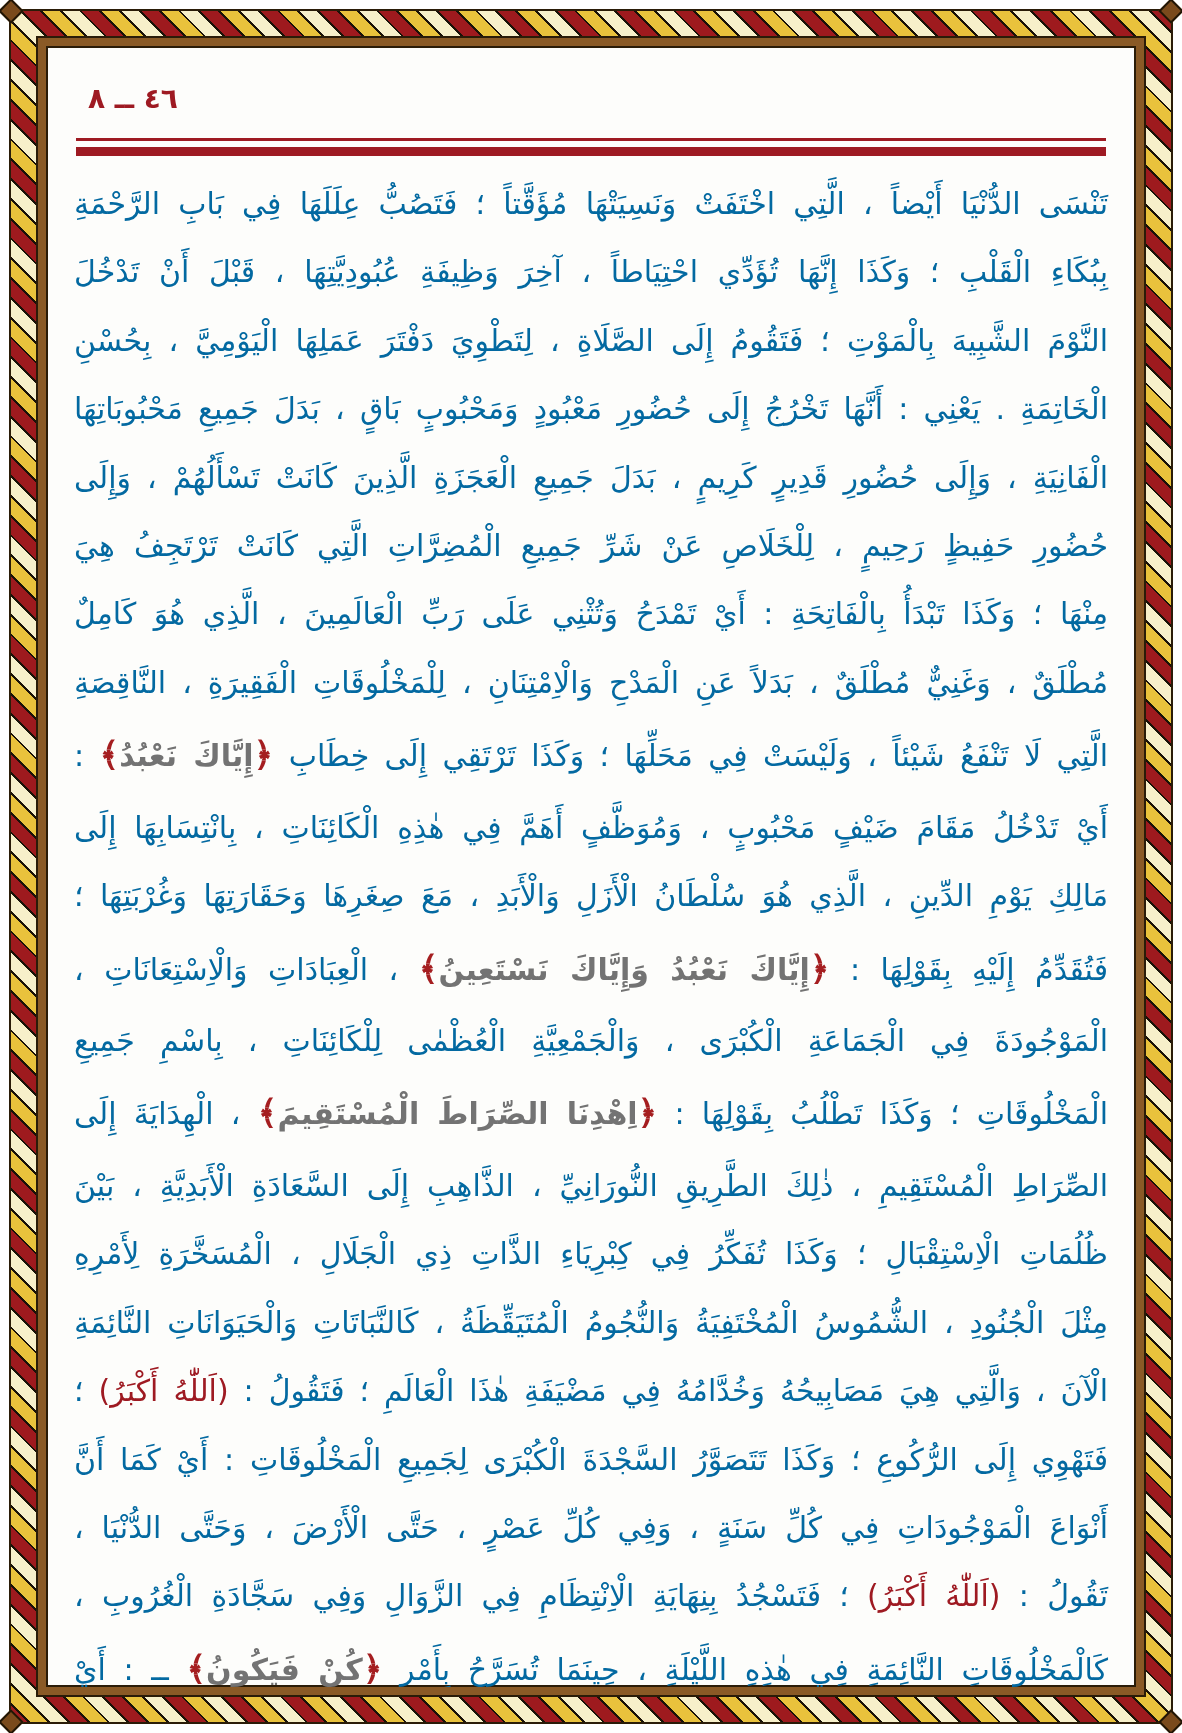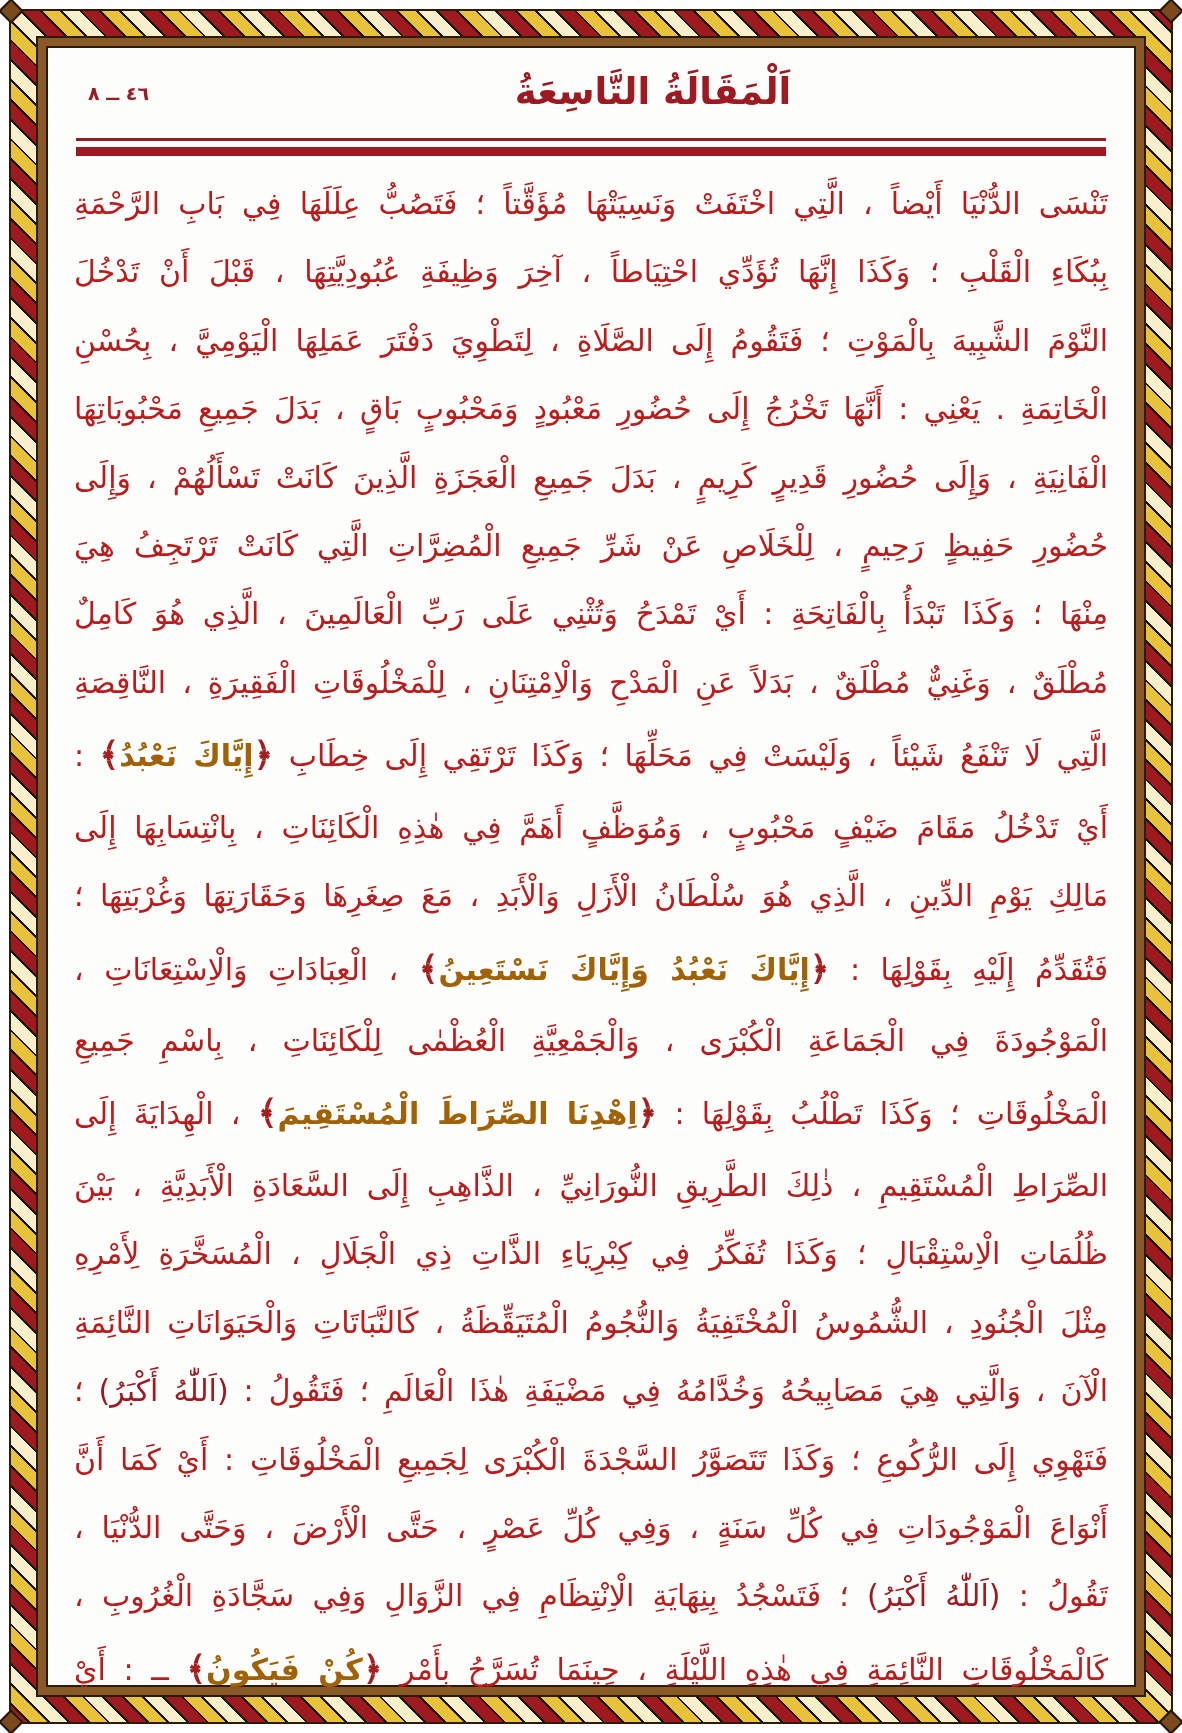--- a/index.html
+++ b/index.html
@@ -52,58 +52,57 @@
 
   header{position:relative;height:78px;}
   .title{
     position:absolute;top:10px;right:44%;
     transform:translateX(50%);
     color:#9e1a22;font-size:37px;font-weight:bold;
     white-space:nowrap;
   }
   .page-marker{
     position:absolute;top:22px;left:14px;
-    color:#9e1a22;font-size:19px;font-weight:bold;
+    color:#9e1a22;font-size:28px;font-weight:bold;
     direction:rtl;
   }
   .rule{
     height:6px;background:#fdfdfb;
     border-top:3px solid #9e1a22;
     border-bottom:9px solid #9e1a22;
     margin:0 2px;
   }
   article{
     margin-top:14px;
     direction:rtl;
     text-align:justify;
     font-size:30px;
     line-height:2.28;
     color:#141414;
     word-spacing:5px;
   }
-  .seg-normal{color:#b91c1c;}
+  .seg-normal{color:#0369a1;}
   .seg-red{color:#9e1a22;font-weight:normal;}
-  .seg-quran{color:#a16207;font-weight:bold;}
+  .seg-quran{color:#737373;font-weight:bold;}
   .seg-bracket{color:#a51e20;font-weight:bold;font-size:1.12em;}
 </style>
 </head>
 <body>
 
 <div class="page">
   <div class="corner tl"></div>
   <div class="corner tr"></div>
   <div class="corner bl"></div>
   <div class="corner br"></div>
 
   <div class="chain">
     <div class="frame">
       <div class="content">
 
         <header>
-          <div class="title">اَلْمَقَالَةُ التَّاسِعَةُ</div>
           <div class="page-marker">٤٦ ــ ٨</div>
         </header>
 
         <div class="rule"></div>
 
         <article><span class="seg-normal">تَنْسَى الدُّنْيَا أَيْضاً ، الَّتِي اخْتَفَتْ وَنَسِيَتْهَا مُؤَقَّتاً ؛ فَتَصُبُّ عِلَلَهَا فِي بَابِ الرَّحْمَةِ بِبُكَاءِ الْقَلْبِ ؛ وَكَذَا إِنَّهَا تُؤَدِّي احْتِيَاطاً ، آخِرَ وَظِيفَةِ عُبُودِيَّتِهَا ، قَبْلَ أَنْ تَدْخُلَ النَّوْمَ الشَّبِيهَ بِالْمَوْتِ ؛ فَتَقُومُ إِلَى الصَّلَاةِ ، لِتَطْوِيَ دَفْتَرَ عَمَلِهَا الْيَوْمِيَّ ، بِحُسْنِ الْخَاتِمَةِ . يَعْنِي : أَنَّهَا تَخْرُجُ إِلَى حُضُورِ مَعْبُودٍ وَمَحْبُوبٍ بَاقٍ ، بَدَلَ جَمِيعِ مَحْبُوبَاتِهَا الْفَانِيَةِ ، وَإِلَى حُضُورِ قَدِيرٍ كَرِيمٍ ، بَدَلَ جَمِيعِ الْعَجَزَةِ الَّذِينَ كَانَتْ تَسْأَلُهُمْ ، وَإِلَى حُضُورِ حَفِيظٍ رَحِيمٍ ، لِلْخَلَاصِ عَنْ شَرِّ جَمِيعِ الْمُضِرَّاتِ الَّتِي كَانَتْ تَرْتَجِفُ هِيَ مِنْهَا ؛ وَكَذَا تَبْدَأُ بِالْفَاتِحَةِ : أَيْ تَمْدَحُ وَتُثْنِي عَلَى رَبِّ الْعَالَمِينَ ، الَّذِي هُوَ كَامِلٌ مُطْلَقٌ ، وَغَنِيٌّ مُطْلَقٌ ، بَدَلاً عَنِ الْمَدْحِ وَالْاِمْتِنَانِ ، لِلْمَخْلُوقَاتِ الْفَقِيرَةِ ، النَّاقِصَةِ الَّتِي لَا تَنْفَعُ شَيْئاً ، وَلَيْسَتْ فِي مَحَلِّهَا ؛ وَكَذَا تَرْتَقِي إِلَى خِطَابِ </span><span class="seg-bracket">﴿</span><span class="seg-quran">إِيَّاكَ نَعْبُدُ</span><span class="seg-bracket">﴾</span><span class="seg-normal"> : أَيْ تَدْخُلُ مَقَامَ ضَيْفٍ مَحْبُوبٍ ، وَمُوَظَّفٍ أَهَمَّ فِي هٰذِهِ الْكَائِنَاتِ ، بِانْتِسَابِهَا إِلَى مَالِكِ يَوْمِ الدِّينِ ، الَّذِي هُوَ سُلْطَانُ الْأَزَلِ وَالْأَبَدِ ، مَعَ صِغَرِهَا وَحَقَارَتِهَا وَغُرْبَتِهَا ؛ فَتُقَدِّمُ إِلَيْهِ بِقَوْلِهَا : </span><span class="seg-bracket">﴿</span><span class="seg-quran">إِيَّاكَ نَعْبُدُ وَإِيَّاكَ نَسْتَعِينُ</span><span class="seg-bracket">﴾</span><span class="seg-normal"> ، الْعِبَادَاتِ وَالْاِسْتِعَانَاتِ ، الْمَوْجُودَةَ فِي الْجَمَاعَةِ الْكُبْرَى ، وَالْجَمْعِيَّةِ الْعُظْمٰى لِلْكَائِنَاتِ ، بِاسْمِ جَمِيعِ الْمَخْلُوقَاتِ ؛ وَكَذَا تَطْلُبُ بِقَوْلِهَا : </span><span class="seg-bracket">﴿</span><span class="seg-quran">اِهْدِنَا الصِّرَاطَ الْمُسْتَقِيمَ</span><span class="seg-bracket">﴾</span><span class="seg-normal"> ، الْهِدَايَةَ إِلَى الصِّرَاطِ الْمُسْتَقِيمِ ، ذٰلِكَ الطَّرِيقِ النُّورَانِيِّ ، الذَّاهِبِ إِلَى السَّعَادَةِ الْأَبَدِيَّةِ ، بَيْنَ ظُلُمَاتِ الْاِسْتِقْبَالِ ؛ وَكَذَا تُفَكِّرُ فِي كِبْرِيَاءِ الذَّاتِ ذِي الْجَلَالِ ، الْمُسَخَّرَةِ لِأَمْرِهِ مِثْلَ الْجُنُودِ ، الشُّمُوسُ الْمُخْتَفِيَةُ وَالنُّجُومُ الْمُتَيَقِّظَةُ ، كَالنَّبَاتَاتِ وَالْحَيَوَانَاتِ النَّائِمَةِ الْآنَ ، وَالَّتِي هِيَ مَصَابِيحُهُ وَخُدَّامُهُ فِي مَضْيَفَةِ هٰذَا الْعَالَمِ ؛ فَتَقُولُ : </span><span class="seg-red">(اَللّٰهُ أَكْبَرُ)</span><span class="seg-normal"> ؛ فَتَهْوِي إِلَى الرُّكُوعِ ؛ وَكَذَا تَتَصَوَّرُ السَّجْدَةَ الْكُبْرَى لِجَمِيعِ الْمَخْلُوقَاتِ : أَيْ كَمَا أَنَّ أَنْوَاعَ الْمَوْجُودَاتِ فِي كُلِّ سَنَةٍ ، وَفِي كُلِّ عَصْرٍ ، حَتَّى الْأَرْضَ ، وَحَتَّى الدُّنْيَا ، تَقُولُ : </span><span class="seg-red">(اَللّٰهُ أَكْبَرُ)</span><span class="seg-normal"> ؛ فَتَسْجُدُ بِنِهَايَةِ الْاِنْتِظَامِ فِي الزَّوَالِ وَفِي سَجَّادَةِ الْغُرُوبِ ، كَالْمَخْلُوقَاتِ النَّائِمَةِ فِي هٰذِهِ اللَّيْلَةِ ، حِينَمَا تُسَرَّحُ بِأَمْرِ </span><span class="seg-bracket">﴿</span><span class="seg-quran">كُنْ فَيَكُونُ</span><span class="seg-bracket">﴾</span><span class="seg-normal"> ــ : أَيْ حِينَمَا تُبْعَثُ إِلَى عَالَمِ الْغَيْبِ ــ مِنْ وَظِيفَةِ الْعُبُودِيَّةِ الدُّنْيَوِيَّةِ ، كَجُيُوشٍ مُنْتَظِمَةٍ ، بَلْ كَأَفْرَادٍ مُطِيعَةٍ ؛ وَكَذَا يُحْشَرُ قِسْمٌ مِنْهَا بِعَيْنِهِ ، وَقِسْمٌ مِنْهَا بِمِثْلِهِ ، فِي الرَّبِيعِ أَيْضاً ، بِصَيْحَةِ إِحْيَاءٍ وَإِيقَاظٍ ، وَارِدَةٍ مِنْ</span></article>
 
       </div>
     </div>
   </div>

